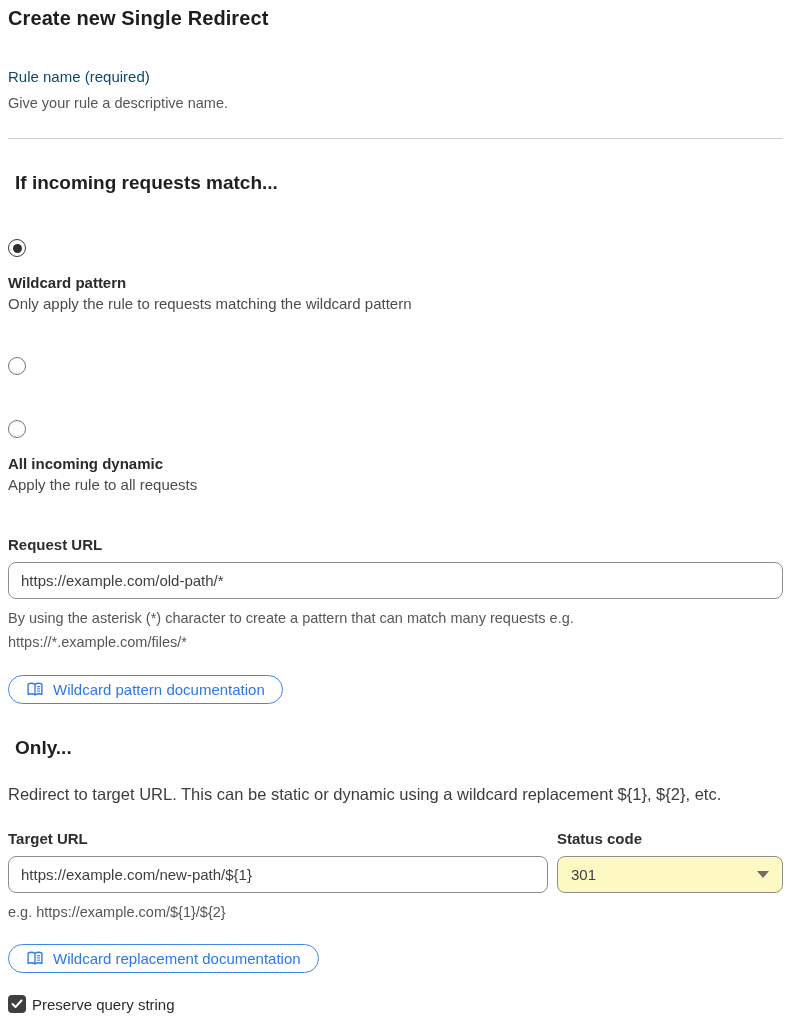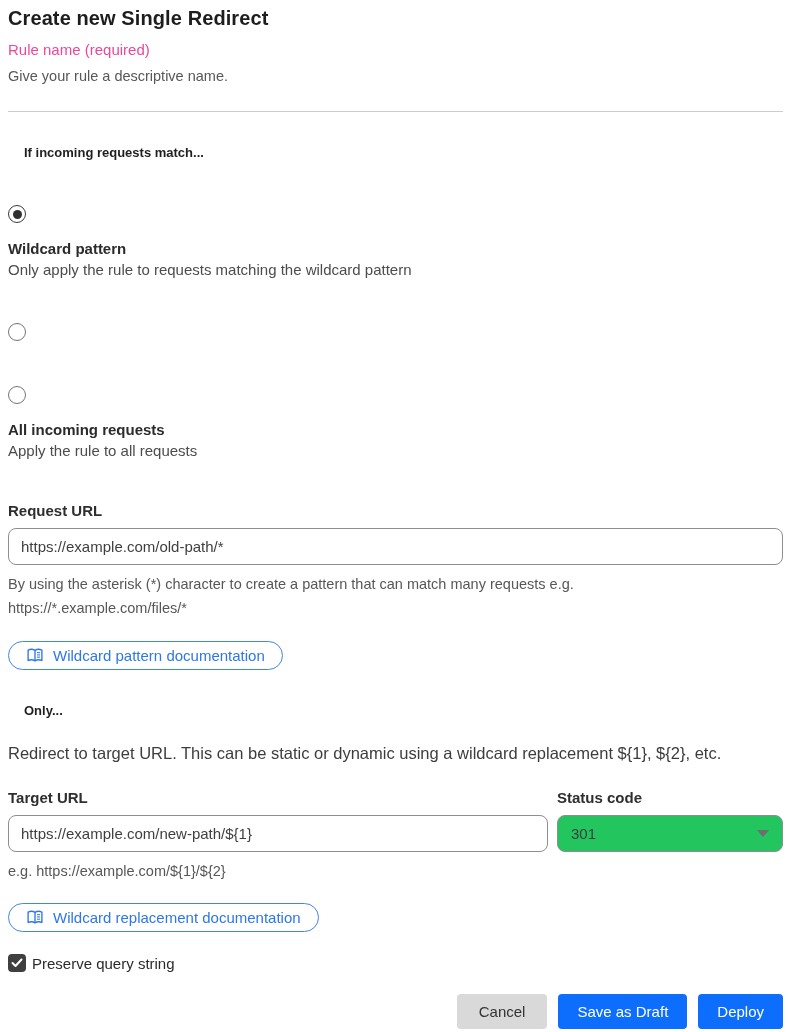--- a/index.html
+++ b/index.html
@@ -11,42 +11,42 @@
     font-family: "Liberation Sans", sans-serif;
     color: #2b2b2b;
   }
   .page-title {
     font-size: 20px;
     font-weight: 700;
     color: #1d1d1d;
     margin: 0;
     letter-spacing: 0.1px;
   }
-  .field-label { margin-top: 11px; font-size: 15px; color: #ec4899; }
+  .field-label { margin-top: 38px; font-size: 15px; color: #0c4a6e; }
   .field-label.bold { font-weight: 700; color: #2e2e2e; }
   .text-input {
     display: block;
     margin-top: 8px;
     height: 40px;
     border: 1px solid #8e8e8e;
     border-radius: 8px;
     padding: 0 12px;
     font-size: 15px;
     color: #3f3f3f;
     font-family: "Liberation Sans", sans-serif;
     background: #fff;
     outline: none;
   }
   .rule-name-input { width: 386px; }
   .full-width { width: 100%; }
   .hint { margin-top: 6px; font-size: 14.5px; color: #575757; line-height: 24px; }
   .divider { border: none; border-top: 1px solid #cdcdcd; margin: 23px 0 0 0; }
   .section-heading {
-    margin: 33px 0 0 16px;
-    font-size: 13px;
+    margin: 33px 0 0 7px;
+    font-size: 19px;
     font-weight: 700;
     color: #1f1f1f;
   }
   .radio-item { display: flex; align-items: flex-start; gap: 17px; margin-top: 44px; flex-direction: column; }
   .radio-circle {
     width: 18px; height: 18px;
     border-radius: 50%;
     border: 1.5px solid #757575;
     flex: 0 0 auto;
     margin-top: 1px;
@@ -88,21 +88,21 @@
     margin-top: 9px;
     height: 37px;
     border: 1px solid #8e8e8e;
     border-radius: 8px;
     padding: 0 13px;
     display: flex;
     align-items: center;
     justify-content: space-between;
     font-size: 15px;
     color: #3f3f3f;
-    background: #22c55e;
+    background: #fef9c3;
     cursor: pointer;
   }
   .caret-down {
     width: 0; height: 0;
     border-left: 6px solid transparent;
     border-right: 6px solid transparent;
     border-top: 7px solid #6e6e6e;
   }
   .checkbox-row { display: flex; align-items: center; gap: 6px; margin-top: 22px; }
   .checkbox {
@@ -151,21 +151,21 @@
     </div>
   </div>
 
   <div class="radio-item">
     <div class="radio-circle"></div>
   </div>
 
   <div class="radio-item">
     <div class="radio-circle"></div>
     <div>
-      <div class="radio-label">All incoming requests</div>
+      <div class="radio-label">All incoming dynamic</div>
       <div class="radio-desc">Apply the rule to all requests</div>
     </div>
   </div>
 
   <div class="field-label bold request-url-label">Request URL</div>
   <input class="text-input full-width request-input" type="text" value="https://example.com/old-path/*" style="">
   <div class="hint hint-tight">
     <div>By using the asterisk (*) character to create a pattern that can match many requests e.g.</div>
     <div>https://*.example.com/files/*</div>
   </div>

